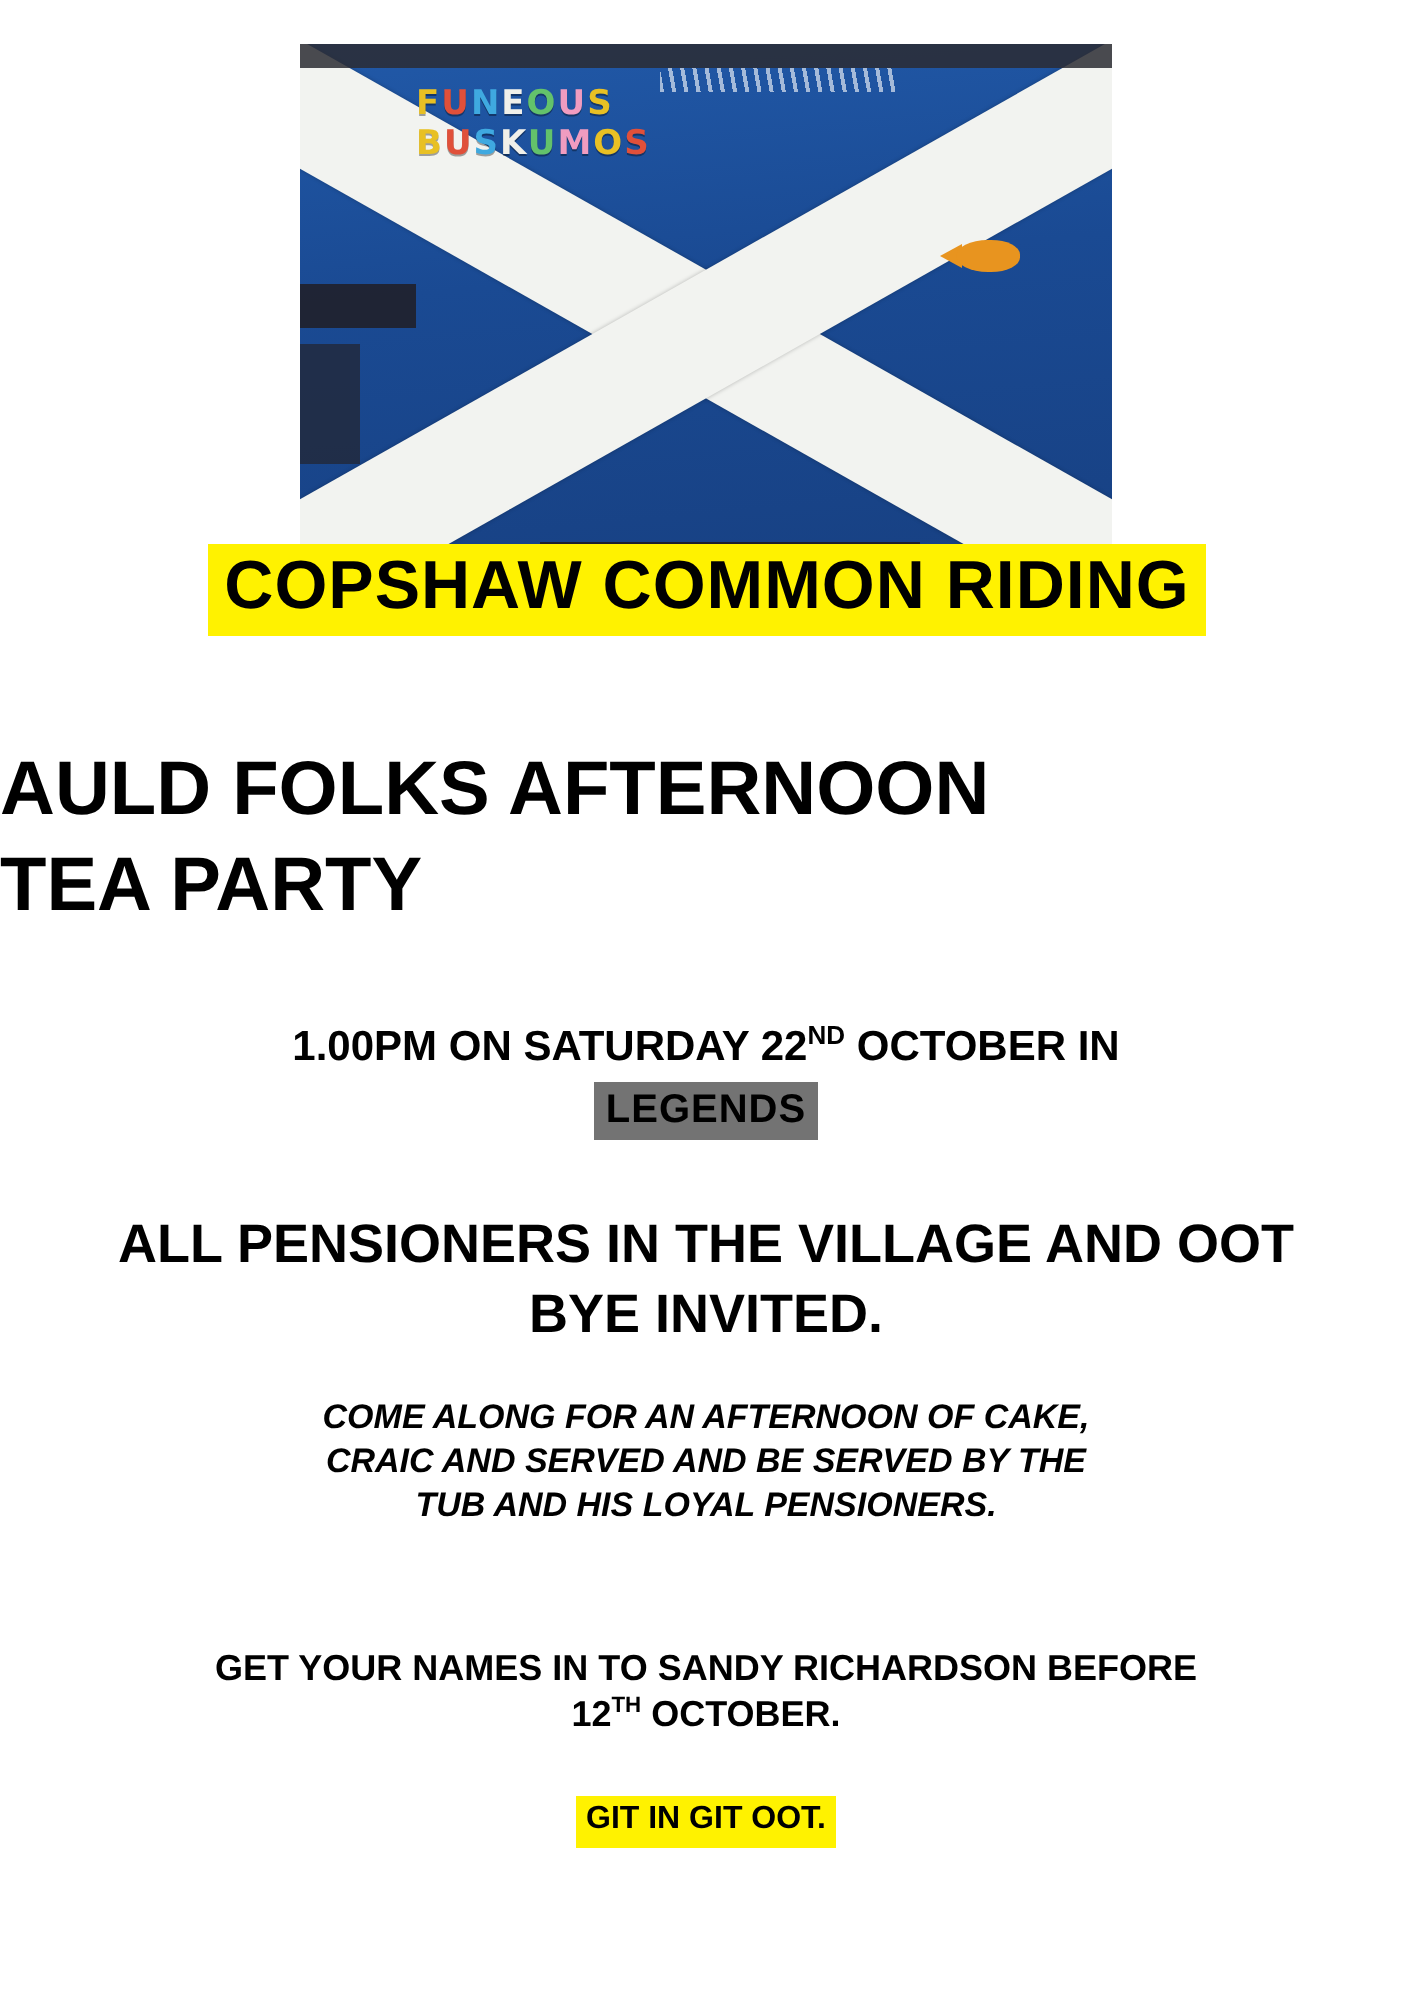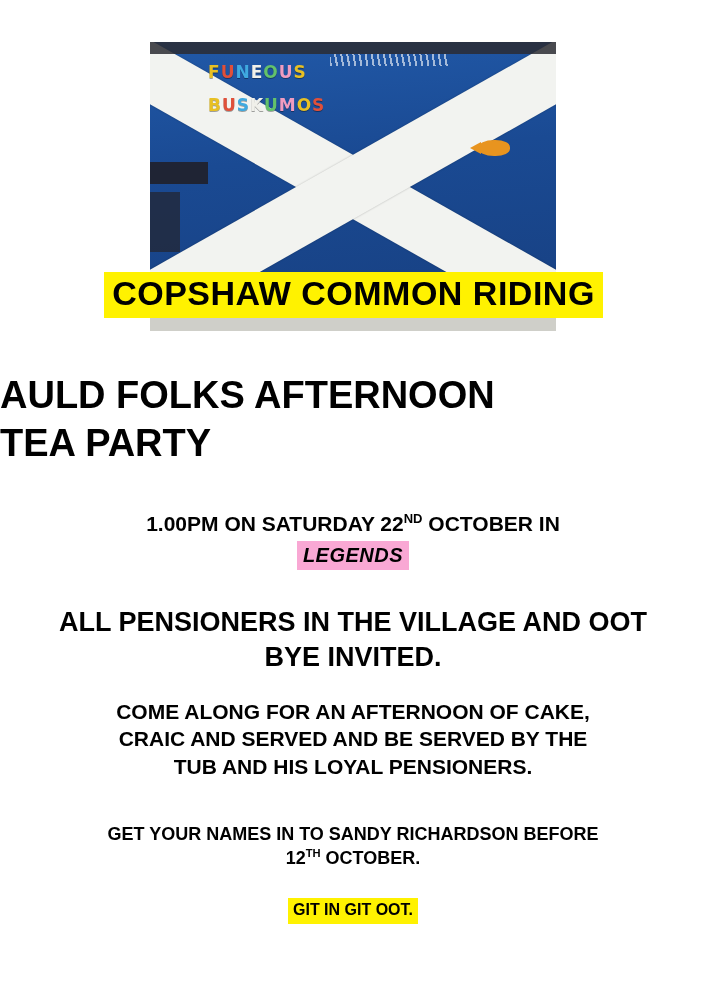--- a/index.html
+++ b/index.html
@@ -18,21 +18,21 @@
     position: relative;
     width: 707px;
     height: 1000px;
     box-sizing: border-box;
   }
 
   
   .photo-wrap {
     position: absolute;
     left: 150px;
-    top: 42px;
+    top: 22px;
     width: 406px;
     height: 289px;
     overflow: hidden;
   }
   .flag {
     position: absolute;
     inset: 0;
     background: #1b4f9c;
     background-image:
       linear-gradient(175deg, #2159a8 0%, #1a4a93 40%, #173f80 100%);
@@ -103,21 +103,21 @@
     font-size: 17px;
     letter-spacing: 1px;
     text-shadow: 0 1px 0 rgba(0,0,0,.35);
   }
   .banner-text span:nth-child(6n+1) { color: #e8c024; }
   .banner-text span:nth-child(6n+2) { color: #e0503a; }
   .banner-text span:nth-child(6n+3) { color: #3fa9e0; }
   .banner-text span:nth-child(6n+4) { color: #f0f0ea; }
   .banner-text span:nth-child(6n+5) { color: #63c26b; }
   .banner-text span:nth-child(6n+6) { color: #f09cc0; }
-  .banner-line2 { margin-top: 15px; }
+  .banner-line2 { margin-top: 2px; }
 
   
   .fish {
     position: absolute;
     right: 40px;
     top: 96px;
     width: 46px;
     height: 20px;
   }
   .fish-body {
@@ -146,22 +146,21 @@
     background:
       repeating-linear-gradient(80deg, rgba(255,255,255,.75) 0 2px, rgba(255,255,255,0) 2px 6px);
     opacity: .8;
   }
 
   
   .hl-yellow {
     background: #fff200;
   }
   .hl-red {
-    background: #f9a8d4;
-    font-style: italic;
+    background: #737373;
   }
 
   .title-row {
     position: absolute;
     left: 0;
     top: 272px;
     width: 707px;
     text-align: center;
   }
   .title-text {
@@ -187,21 +186,21 @@
   .block {
     position: absolute;
     width: 640px;
     left: 33px;
     text-align: center;
     font-weight: bold;
     line-height: 1.3;
   }
   .b-time   { top: 510px; font-size: 21px; }
   .b-invite { top: 605px; font-size: 27px; }
-  .b-come   { top: 698px; font-size: 21px; }
+  .b-come   { top: 698px; font-size: 17px; font-style: italic; }
   .b-names  { top: 823px; font-size: 18px; }
   .b-foot   { top: 898px; font-size: 16px; }
 
   .legend-chip {
     display: inline-block;
     padding: 1px 6px 2px 6px;
     margin-top: 4px;
     font-size: 20px;
     letter-spacing: .5px;
   }

